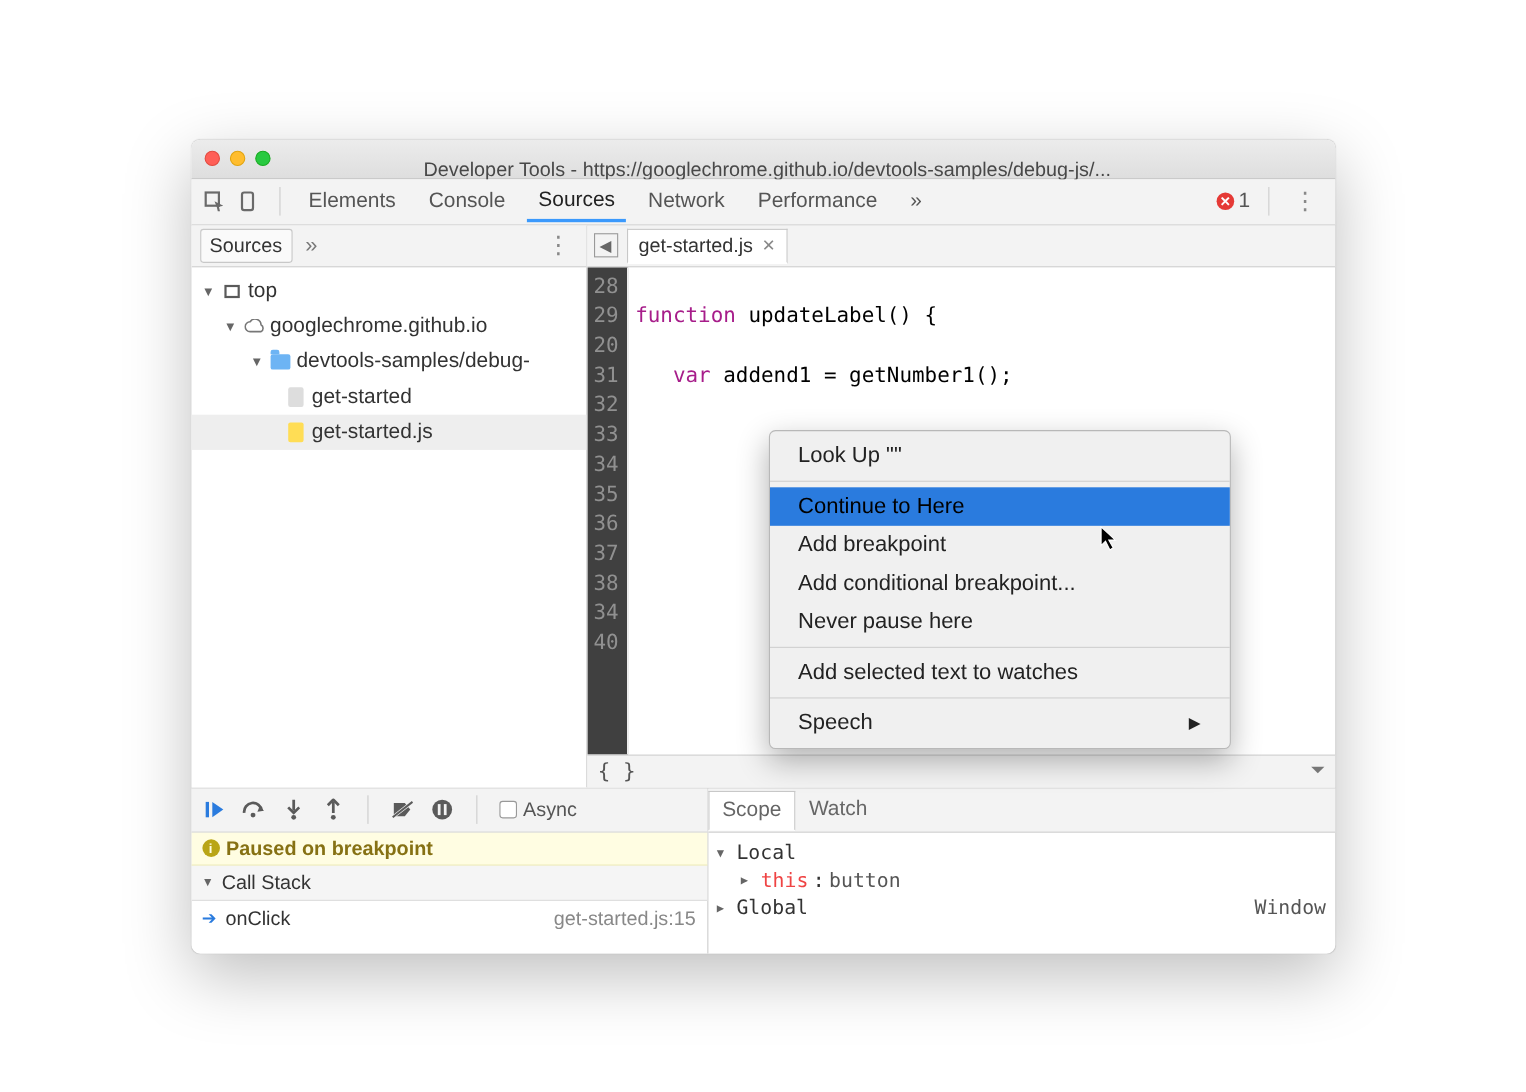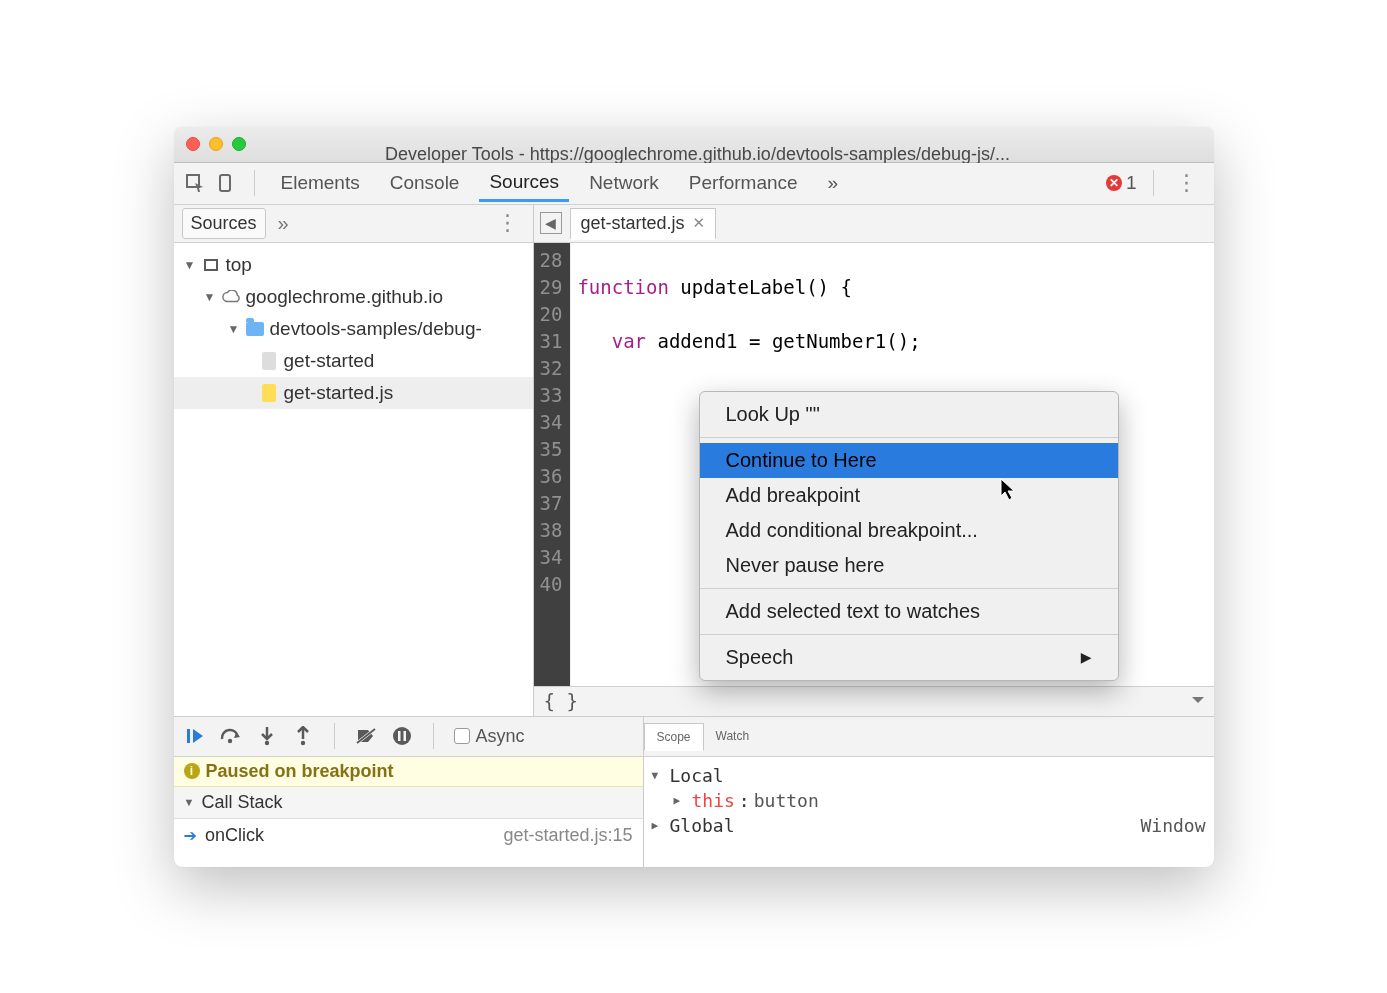--- a/index.html
+++ b/index.html
@@ -112,21 +112,21 @@
 .chkbox{width:16px;height:16px;border:1px solid #999;border-radius:3px;background:#fff;}
 .pause-msg{background:#fffde2;padding:4px 10px;color:#867114;font-size:18px;display:flex;align-items:center;gap:6px;border-bottom:1px solid #e8e5b0;font-weight:bold;}
 .warn-ico{width:16px;height:16px;border-radius:50%;background:#b9a516;color:#fffde2;font-size:12px;display:flex;align-items:center;justify-content:center;font-weight:bold;}
 .section-head{padding:5px 10px;background:#f5f5f5;border-bottom:1px solid #ddd;display:flex;align-items:center;gap:4px;font-size:18px;}
 .stack-row{display:flex;align-items:center;padding:6px 10px;gap:8px;font-size:18px;}
 .stack-row .loc{margin-left:auto;color:#888;}
 .arrow-blue{color:#2a7bde;font-size:16px;}
 
 .bl-right{flex:1;display:flex;flex-direction:column;}
 .scope-tabs{height:40px;border-bottom:1px solid #d0d0d0;display:flex;align-items:center;background:#f3f3f3;}
-.scope-tab{padding:6px 12px;font-size:12px;color:#666;}
+.scope-tab{padding:6px 12px;font-size:19px;color:#666;}
 .scope-tab.active{background:#fff;border:1px solid #c8c8c8;border-bottom-color:#fff;margin-bottom:-1px;}
 .scope-body{flex:1;font-family:Menlo,monospace;font-size:18px;padding:6px 8px;}
 .scope-row{display:flex;align-items:center;gap:4px;padding:2px 0;}
 .scope-row .k{color:#ef4444;}
 .scope-row .v{color:#555;}
 .scope-row .win{margin-left:auto;color:#555;}
 .tri{font-size:11px;color:#666;width:14px;display:inline-block;}
 
 svg{display:block;}
 </style>

